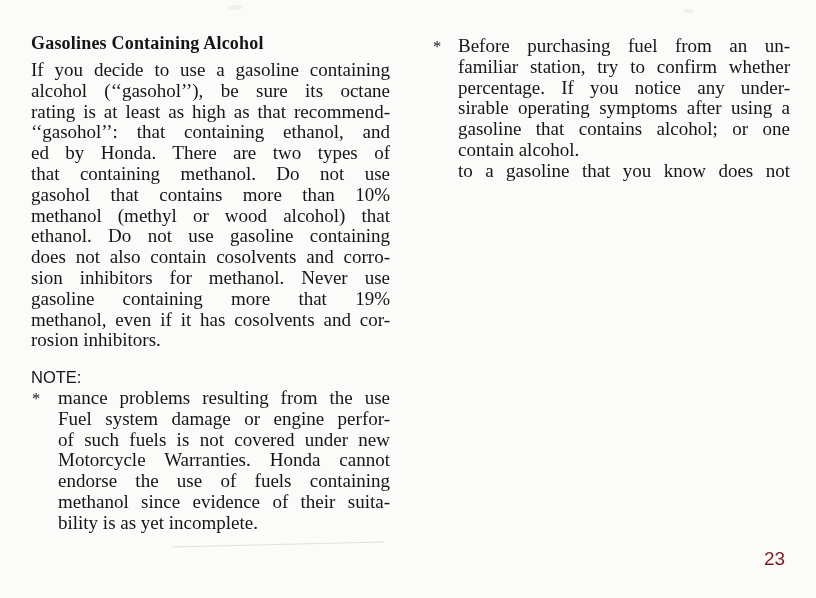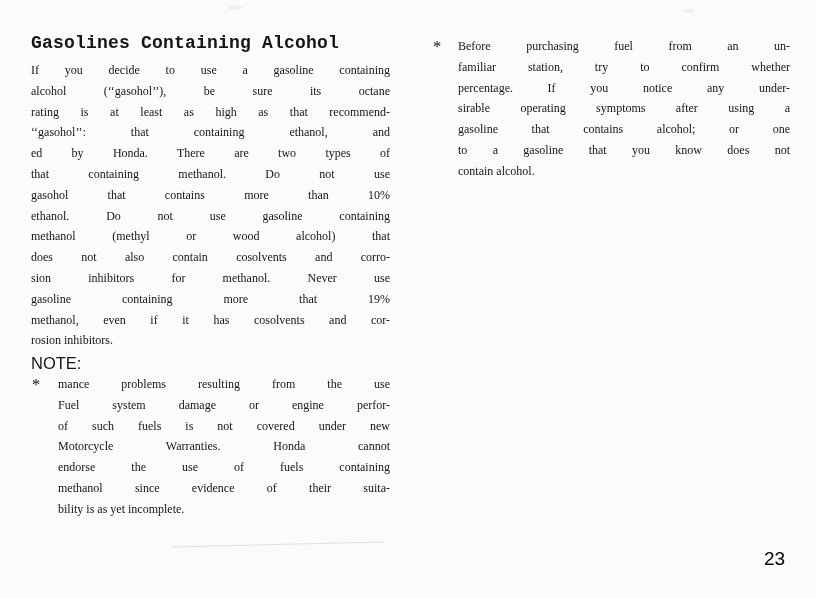--- a/index.html
+++ b/index.html
@@ -32,37 +32,36 @@
     left: 433px;
     top: 36px;
     width: 357px;
   }
   .heading {
     font-size: 18px;
     font-weight: bold;
     line-height: 21px;
     letter-spacing: 0.2px;
     margin: 0 0 6px 0;
-    font-family: Liberation Mono, monospace;
   }
   .tline {
-    font-size: 12px;
+    font-size: 19px;
     line-height: 20.8px;
     text-align: justify;
     text-align-last: justify;
     white-space: normal;
   }
   .tline-last {
     text-align-last: left;
   }
   .note-label {
     font-family: "Liberation Sans", sans-serif;
     font-size: 16.5px;
     line-height: 20.8px;
-    margin-top: 2px;
+    margin-top: 16px;
   }
   .bullet {
     position: relative;
   }
   .bullet-left { padding-left: 27px; }
   .bullet-right { padding-left: 25px; }
   .marker {
     position: absolute;
     left: 1px;
     top: 1px;
@@ -70,21 +69,21 @@
     line-height: 20.8px;
   }
   .bullet-right .marker { left: 0; }
   .page-number {
     position: absolute;
     left: 764px;
     top: 549px;
     font-family: "Liberation Sans", sans-serif;
     font-size: 19px;
     line-height: 20px;
-    color: #000000;
+    color: #7f1d1d;
   }
   
   .scratch {
     position: absolute;
     left: 172px;
     top: 544px;
     width: 212px;
     height: 1px;
     background: #dadad6;
     transform: rotate(-1.3deg);
@@ -110,22 +109,22 @@
     <div class="heading">Gasolines Containing Alcohol</div>
 
     <div>
         <div class="tline">If you decide to use a gasoline containing</div>
         <div class="tline">alcohol (‘‘gasohol’’), be sure its octane</div>
         <div class="tline">rating is at least as high as that recommend-</div>
         <div class="tline">‘‘gasohol’’: that containing ethanol, and</div>
         <div class="tline">ed by Honda. There are two types of</div>
         <div class="tline">that containing methanol. Do not use</div>
         <div class="tline">gasohol that contains more than 10%</div>
+        <div class="tline">methanol (methyl or wood alcohol) that</div>
         <div class="tline">ethanol. Do not use gasoline containing</div>
-        <div class="tline">methanol (methyl or wood alcohol) that</div>
         <div class="tline">does not also contain cosolvents and corro-</div>
         <div class="tline">sion inhibitors for methanol. Never use</div>
         <div class="tline">gasoline containing more that 19%</div>
         <div class="tline">methanol, even if it has cosolvents and cor-</div>
         <div class="tline tline-last">rosion inhibitors.</div>
       </div>
 
     <div class="note-label">NOTE:</div>
 
     <div class="bullet bullet-left">
@@ -144,22 +143,22 @@
 
   <div class="col col-right">
     <div class="bullet bullet-right">
       <span class="marker">*</span>
       <div>
           <div class="tline">Before purchasing fuel from an un-</div>
           <div class="tline">familiar station, try to confirm whether</div>
           <div class="tline">percentage. If you notice any under-</div>
           <div class="tline">sirable operating symptoms after using a</div>
           <div class="tline">gasoline that contains alcohol; or one</div>
+          <div class="tline tline-last">contain alcohol.</div>
           <div class="tline">to a gasoline that you know does not</div>
-          <div class="tline tline-last">contain alcohol.</div>
         </div>
     </div>
   </div>
 
   <div class="scratch"></div>
 
   <div class="page-number">23</div>
 </div>
 
 </body></html>

